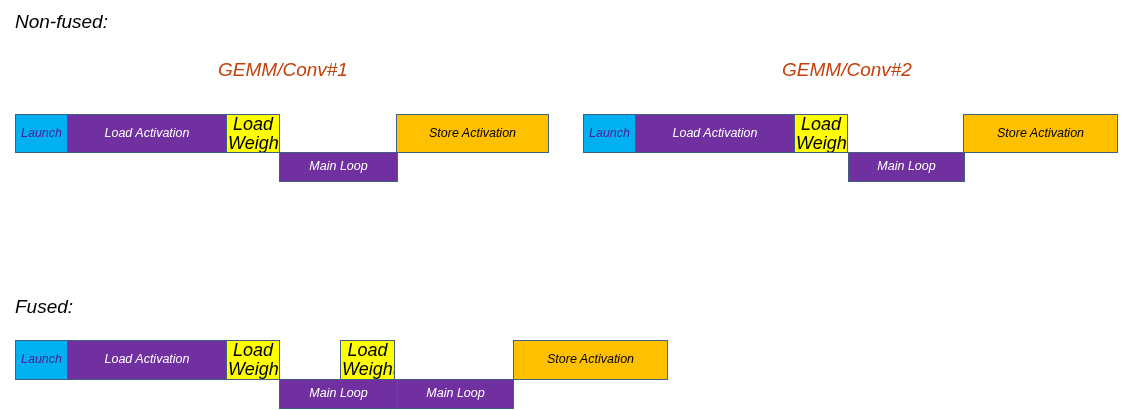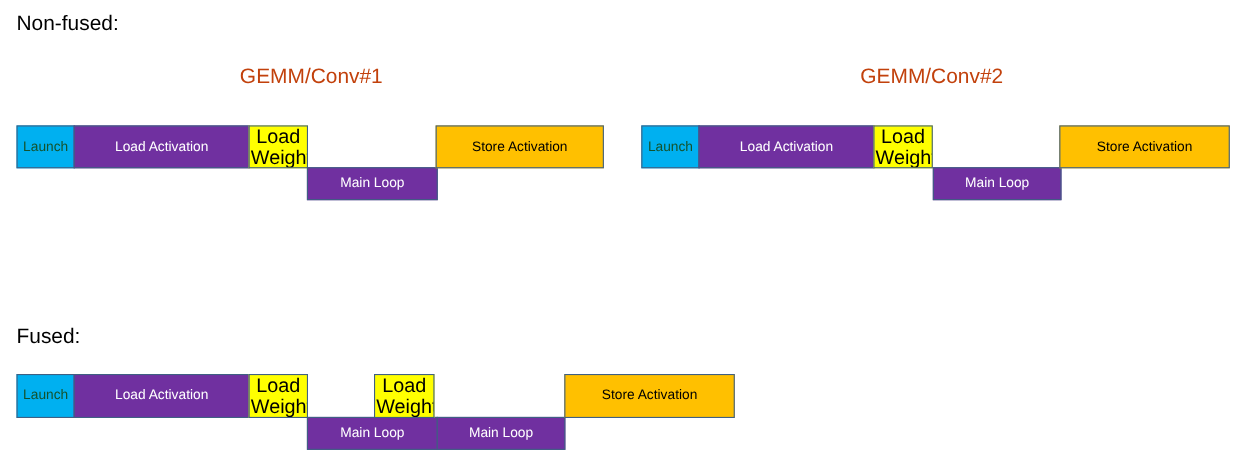--- a/index.html
+++ b/index.html
@@ -10,20 +10,21 @@
   body {
     font-family: "Liberation Sans", sans-serif;
     -webkit-font-smoothing: antialiased;
   }
   #canvas {
     position: relative;
     width: 1137px;
     height: 410px;
     background: #ffffff;
     overflow: hidden;
+    font-style: italic;
   }
   .section-label {
     position: absolute;
     font-size: 19px;
     color: #000000;
     line-height: 1;
     white-space: nowrap;
     font-family: "Liberation Sans", sans-serif;
   }
   .kernel-title {
@@ -47,21 +48,21 @@
     line-height: 1.05;
     overflow: hidden;
     font-family: "Liberation Sans", sans-serif;
   }
   .bar span {
     display: block;
     width: 100%;
     padding: 0 1px;
     box-sizing: border-box;
   }
-  .bar.launch   { background: #00b0f0; color: #14532d; justify-content: center; }
+  .bar.launch   { background: #00b0f0; color: #4c1d95; justify-content: center; }
   .bar.purple   { background: #7030a0; color: #ffffff; }
   .bar.yellow   { background: #ffff00; color: #000000; font-size: 18px; }
   .bar.orange   { background: #ffc000; color: #000000; align-items: center; }
 </style>
 </head>
 <body>
 
 <div id="canvas">
     <div class="section-label" style="left: 15px; top: 12px;">Non-fused:</div>
     <div class="kernel-title" style="left: 163px; top: 60px; width: 240px;">GEMM/Conv#1</div>

